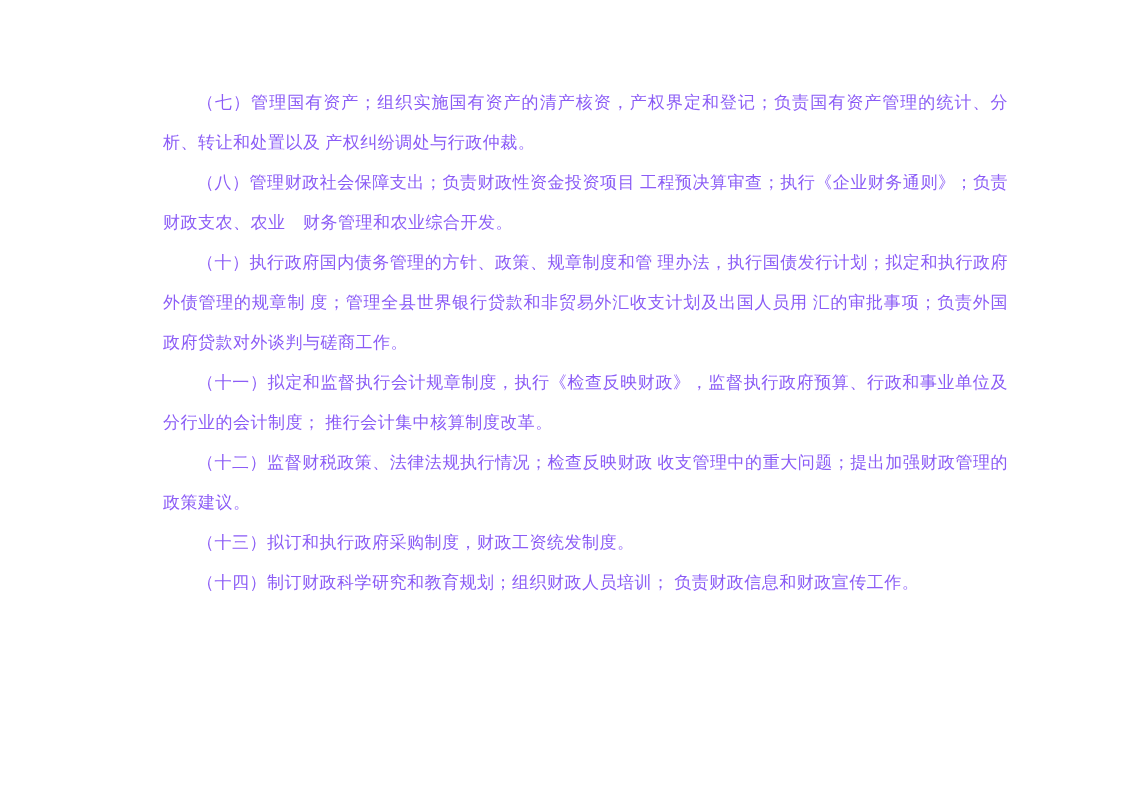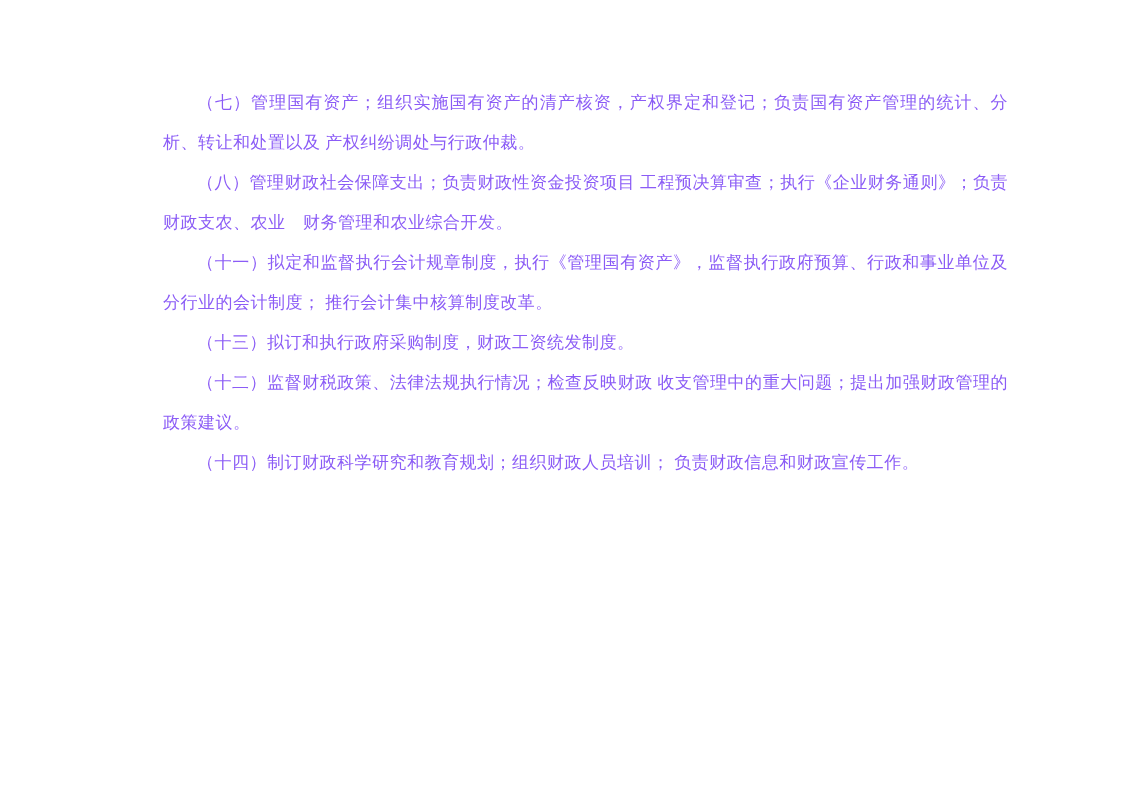--- a/index.html
+++ b/index.html
@@ -34,18 +34,19 @@
     white-space: pre-wrap;
   }
 </style>
 </head>
 <body>
 
 <div class="page">
   <div class="text-block">
     <p class="para">（七）管理国有资产；组织实施国有资产的清产核资，产权界定和登记；负责国有资产管理的统计、分析、转让和处置以及 产权纠纷调处与行政仲裁。</p>
     <p class="para">（八）管理财政社会保障支出；负责财政性资金投资项目 工程预决算审查；执行《企业财务通则》；负责财政支农、农业　财务管理和农业综合开发。</p>
-    <p class="para">（十一）拟定和监督执行会计规章制度，执行《管理国有资产》，监督执行政府预算、行政和事业单位及分行业的会计制度； 推行会计集中核算制度改革。</p>
+    <p class="para">（十）执行政府国内债务管理的方针、政策、规章制度和管 理办法，执行国债发行计划；拟定和执行政府外债管理的规章制 度；管理全县世界银行贷款和非贸易外汇收支计划及出国人员用 汇的审批事项；负责外国政府贷款对外谈判与磋商工作。</p>
+    <p class="para">（十一）拟定和监督执行会计规章制度，执行《检查反映财政》，监督执行政府预算、行政和事业单位及分行业的会计制度； 推行会计集中核算制度改革。</p>
+    <p class="para">（十二）监督财税政策、法律法规执行情况；检查反映财政 收支管理中的重大问题；提出加强财政管理的政策建议。</p>
     <p class="para">（十三）拟订和执行政府采购制度，财政工资统发制度。</p>
-    <p class="para">（十二）监督财税政策、法律法规执行情况；检查反映财政 收支管理中的重大问题；提出加强财政管理的政策建议。</p>
     <p class="para">（十四）制订财政科学研究和教育规划；组织财政人员培训； 负责财政信息和财政宣传工作。</p>
   </div>
 </div>
 
 </body></html>

